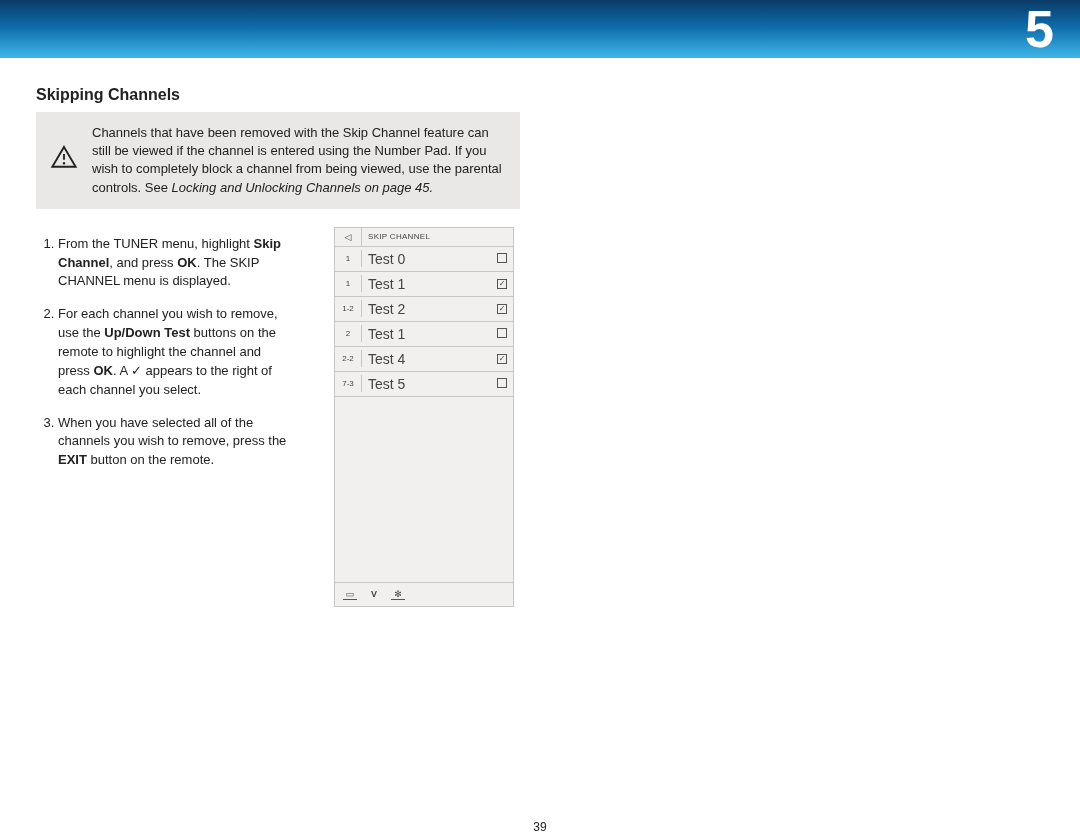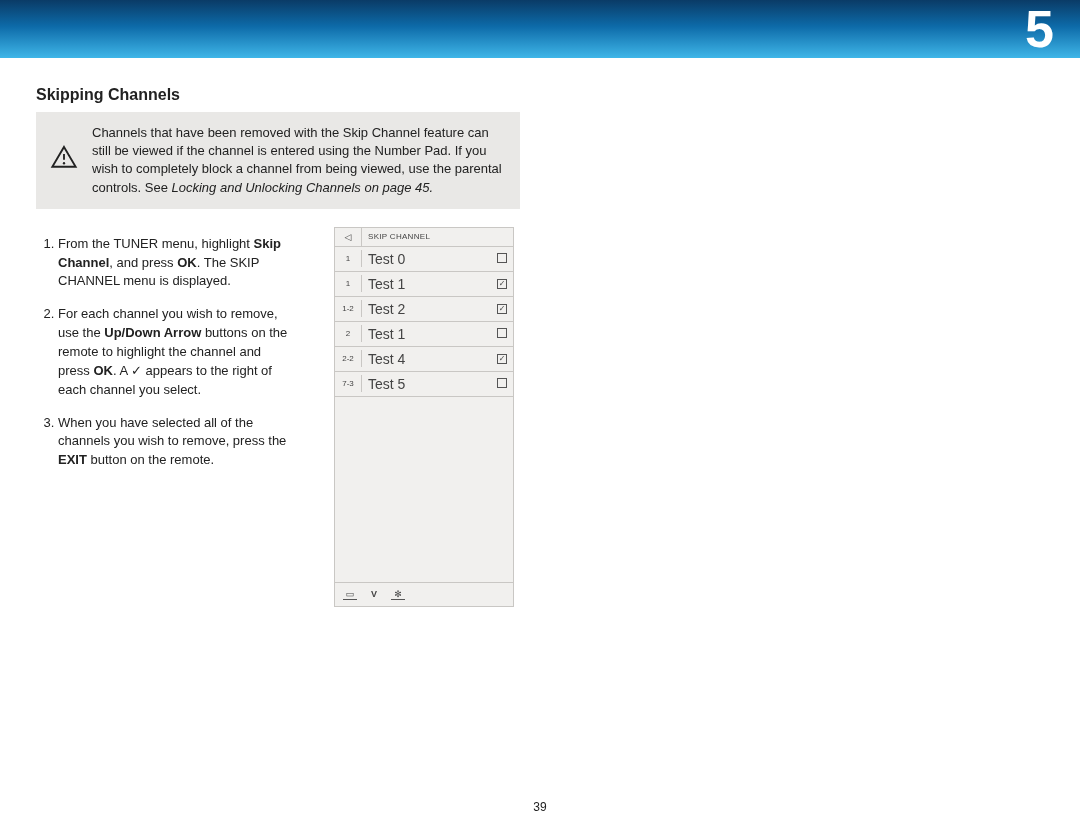--- a/index.html
+++ b/index.html
@@ -22,21 +22,21 @@
   .mock-sub{display:flex;align-items:center;border-bottom:1px solid #c9c7c4}
   .mock-sub .back{width:26px;text-align:center;border-right:1px solid #c9c7c4;padding:4px 0}
   .mock-sub .title{flex:1;padding:4px 6px;font-size:8px;letter-spacing:0.3px}
   .mrow{display:flex;align-items:center;border-bottom:1px solid #c9c7c4}
   .mrow .num{width:26px;text-align:center;border-right:1px solid #c9c7c4;padding:4px 0;font-size:8px}
   .mrow .lbl{flex:1;padding:4px 6px;font-size:14px}
   .mrow .chk{width:22px;text-align:center;padding:4px 0}
   .chkbox{display:inline-block;width:10px;height:10px;border:1px solid #555;box-sizing:border-box;line-height:8px;font-size:8px;text-align:center}
   .mock-foot{position:absolute;left:0;right:0;bottom:0;border-top:1px solid #c9c7c4;padding:6px 8px;display:flex;gap:10px;align-items:center}
   .mock-foot .ic{width:14px;height:10px;display:inline-flex;align-items:center;justify-content:center;border-bottom:1px solid #555;font-size:9px}
-  .pagenum{position:absolute;left:0;right:0;bottom:20px;text-align:center;font-size:12px}
+  .pagenum{position:absolute;left:0;right:0;bottom:0;text-align:center;font-size:12px}
   em.ref{font-style:italic}
   b{font-weight:700}
 </style>
 </head>
 <body>
 
 <div class="page">
   <div class="topbar">
     <div class="chapter">5</div>
   </div>
@@ -57,21 +57,21 @@
           <span>Channels that have been removed with the Skip Channel feature can still be viewed if the channel is entered using the Number Pad. If you wish to completely block a channel from being viewed, use the parental controls. See </span>
           <em class="ref">Locking and Unlocking Channels on page 45.</em>
         </span>
       </div>
 
 
       <div class="lower">
         <div class="instr">
           <ol class="steps" id="steps-list">
               <li>From the TUNER menu, highlight <b>Skip Channel</b>, and press <b>OK</b>. The SKIP CHANNEL menu is displayed.</li>
-              <li>For each channel you wish to remove, use the <b>Up/Down Arrow</b> buttons on the remote to highlight the channel and press <b>OK</b>. A ✓ appears to the right of each channel you select.</li>
+              <li>For each channel you wish to remove, use the <b>Up/Down Test</b> buttons on the remote to highlight the channel and press <b>OK</b>. A ✓ appears to the right of each channel you select.</li>
               <li>When you have selected all of the channels you wish to remove, press the <b>EXIT</b> button on the remote.</li>
             </ol>
         </div>
 
         <div class="mock">
           <div class="mock-sub">
             <div class="back">◁</div>
             <div class="title">SKIP CHANNEL</div>
           </div>
           <div id="mock-rows">

